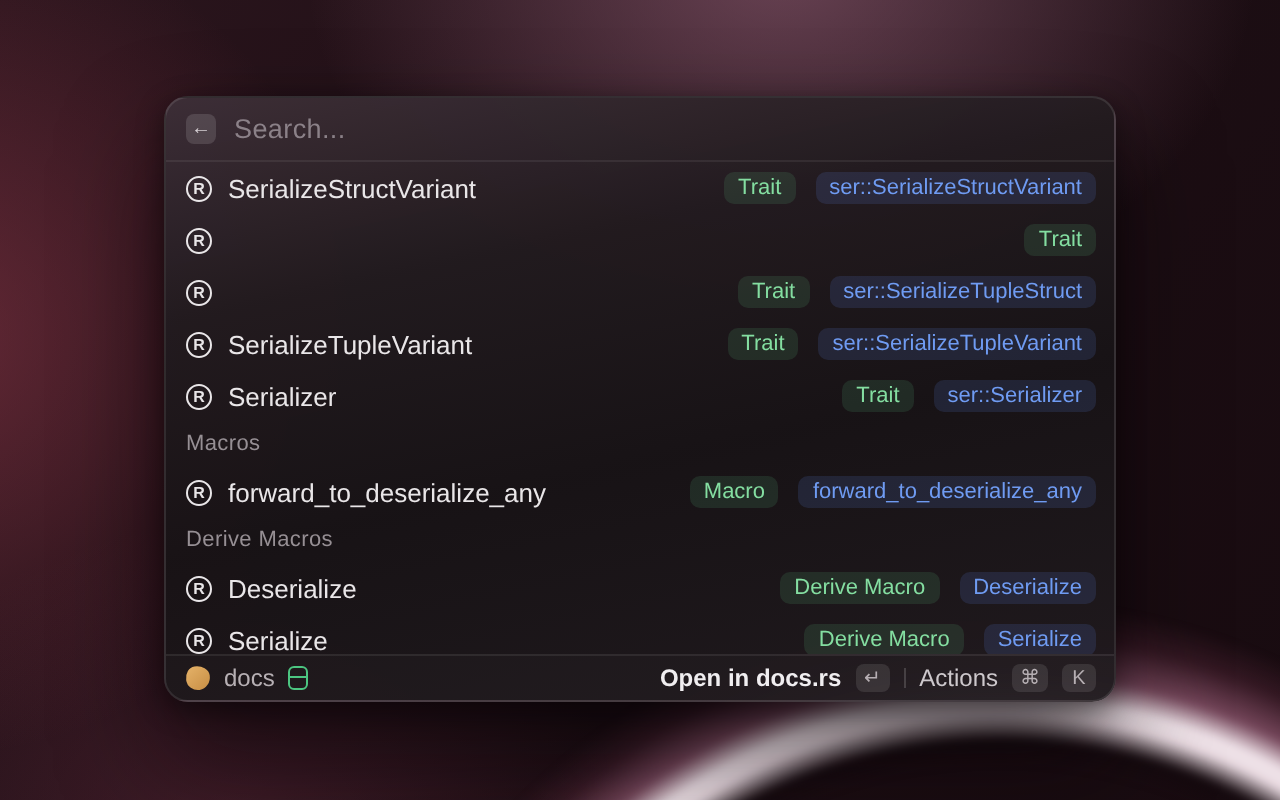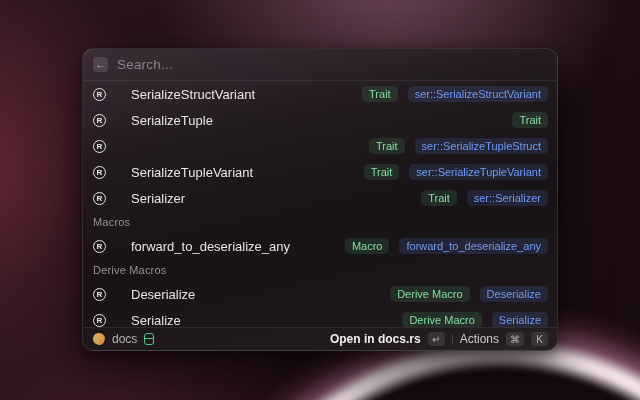--- a/index.html
+++ b/index.html
@@ -29,21 +29,21 @@
   .search-bar{height:31px;flex:none;display:flex;align-items:center;gap:9px;
     padding:0 10px;border-bottom:1px solid rgba(255,255,255,.07);}
   .back-btn{width:15px;height:15px;border-radius:4px;background:rgba(255,255,255,.13);
     color:#d6d0d4;font-size:10px;line-height:15px;text-align:center;flex:none;cursor:default;}
   .search-input{font-size:13.5px;color:#8b8188;letter-spacing:.2px;}
 
   .list{flex:1;overflow:hidden;}
   .row{height:26px;display:flex;align-items:center;gap:8px;padding:0 9px 0 10px;}
   .rust-icon{width:13px;height:13px;flex:none;border:1.3px solid #e9e6e8;border-radius:50%;
     color:#e9e6e8;font-size:8px;font-weight:700;display:flex;align-items:center;justify-content:center;box-sizing:border-box;}
-  .label{font-size:13px;color:#e9e6e8;white-space:nowrap;margin-left:17px;}
+  .label{font-size:13px;color:#e9e6e8;white-space:nowrap;}
   .badges{margin-left:auto;display:flex;align-items:center;gap:10px;}
   .badge{height:16px;line-height:16px;padding:0 7px;border-radius:5px;font-size:11px;white-space:nowrap;}
   .badge.green{background:var(--badge-green-bg);color:var(--badge-green-text);}
   .badge.blue{background:var(--badge-blue-bg);color:var(--badge-blue-text);}
   .section-header{height:22px;display:flex;align-items:center;padding:0 10px;
     font-size:11px;color:#968f94;letter-spacing:.2px;}
 
   .status-bar{height:22px;flex:none;display:flex;align-items:center;gap:7px;
     padding:0 9px 0 10px;border-top:1px solid rgba(255,255,255,.08);background:rgba(255,255,255,.015);}
   .ext-icon{width:12px;height:12px;flex:none;transform:rotate(-8deg);
@@ -79,21 +79,20 @@
     <span class="rust-icon">R</span>
     <span class="label">SerializeStructVariant</span>
     <span class="badges">
       <span class="badge green">Trait</span>
       <span class="badge blue">ser::SerializeStructVariant</span>
     </span>
   </div>
 
   <div class="row">
     <span class="rust-icon">R</span>
-    <span class="label">SerializeTuple</span>
     <span class="badges">
       <span class="badge green">Trait</span>
     </span>
   </div>
 
   <div class="row">
     <span class="rust-icon">R</span>
     <span class="badges">
       <span class="badge green">Trait</span>
       <span class="badge blue">ser::SerializeTupleStruct</span>

